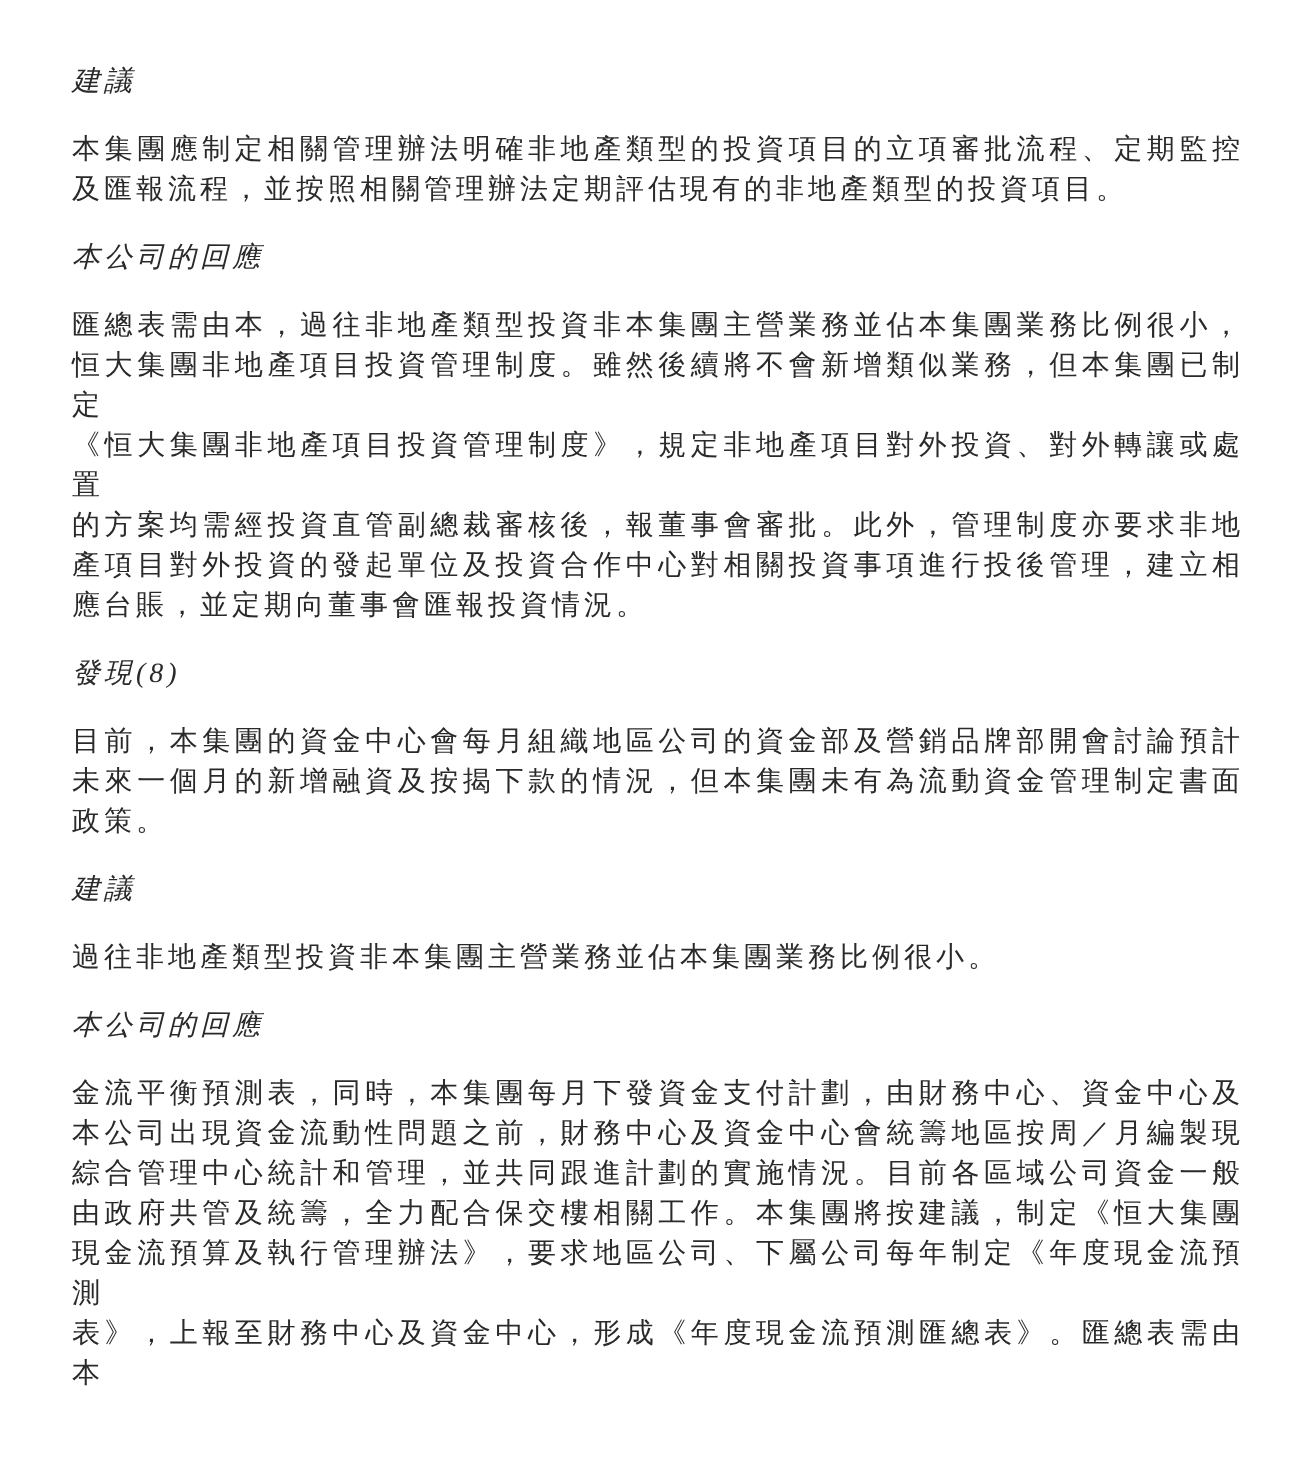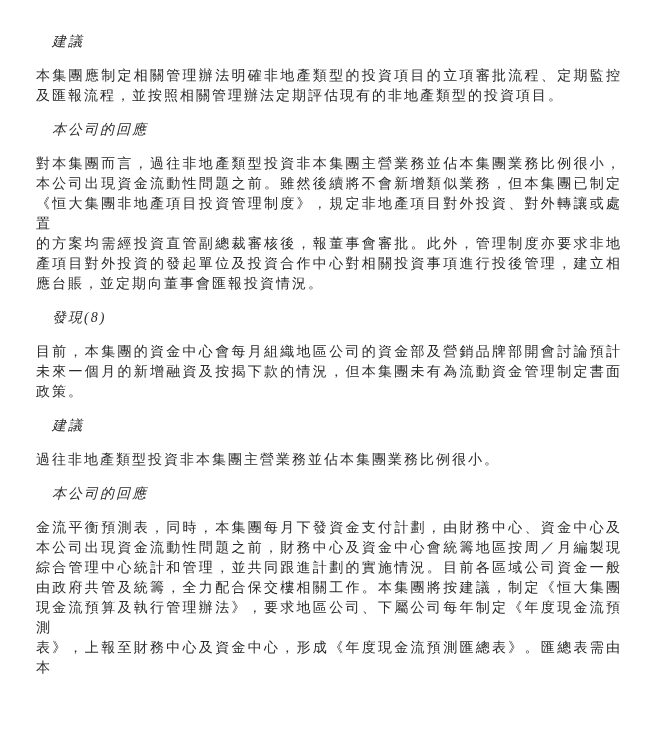--- a/index.html
+++ b/index.html
@@ -21,21 +21,21 @@
     font-family: "Liberation Serif", "DejaVu Serif", serif;
     color: #2a2a2a;
     font-size: 14px;
   }
   .heading {
     font-style: italic;
     font-weight: normal;
     font-size: 14px;
     line-height: 20px;
     letter-spacing: 2px;
-    margin: 0 0 14px 16px;
+    margin: 0 0 14px 0;
   }
   .para {
     margin: 0 0 14px 0;
     padding: 0;
   }
   .line {
     display: block;
     line-height: 20px;
     letter-spacing: 2px;
     white-space: nowrap;
@@ -54,22 +54,22 @@
   <h3 class="heading">建議</h3>
 
   <p class="para">
     <span class="line j">本集團應制定相關管理辦法明確非地產類型的投資項目的立項審批流程、定期監控</span>
     <span class="line">及匯報流程，並按照相關管理辦法定期評估現有的非地產類型的投資項目。</span>
   </p>
 
   <h3 class="heading">本公司的回應</h3>
 
   <p class="para">
-    <span class="line j">對本集團而言，過往非地產類型投資非本集團主營業務並佔本集團業務比例很小，</span>
-    <span class="line j">本公司出現資金流動性問題之前。雖然後續將不會新增類似業務，但本集團已制定</span>
+    <span class="line j">匯總表需由本，過往非地產類型投資非本集團主營業務並佔本集團業務比例很小，</span>
+    <span class="line j">恒大集團非地產項目投資管理制度。雖然後續將不會新增類似業務，但本集團已制定</span>
     <span class="line j">《恒大集團非地產項目投資管理制度》，規定非地產項目對外投資、對外轉讓或處置</span>
     <span class="line j">的方案均需經投資直管副總裁審核後，報董事會審批。此外，管理制度亦要求非地</span>
     <span class="line j">產項目對外投資的發起單位及投資合作中心對相關投資事項進行投後管理，建立相</span>
     <span class="line">應台賬，並定期向董事會匯報投資情況。</span>
   </p>
 
   <h3 class="heading">發現(8)</h3>
 
   <p class="para">
     <span class="line j">目前，本集團的資金中心會每月組織地區公司的資金部及營銷品牌部開會討論預計</span>

